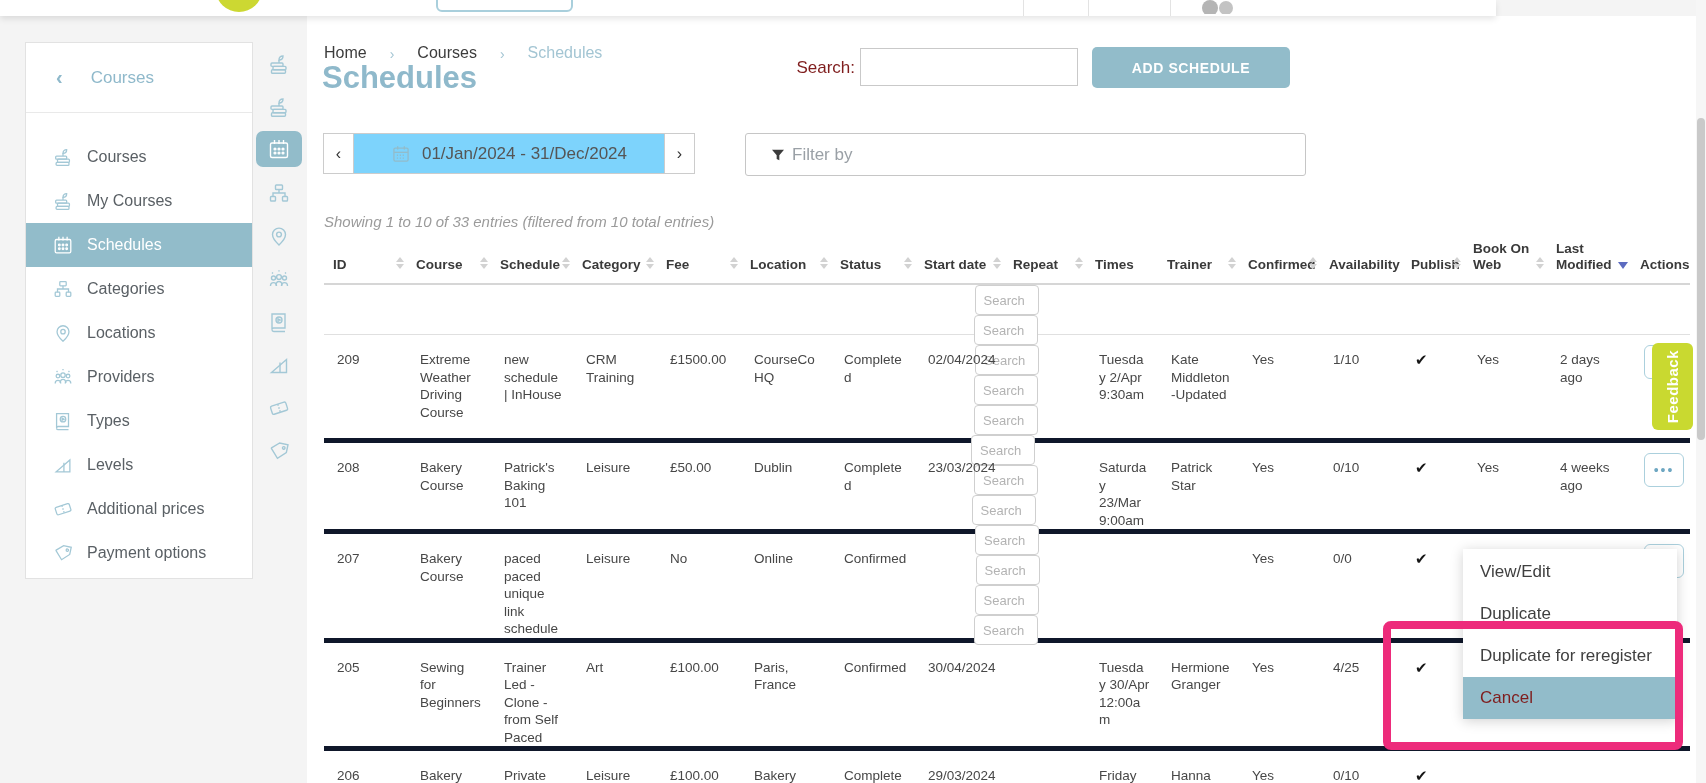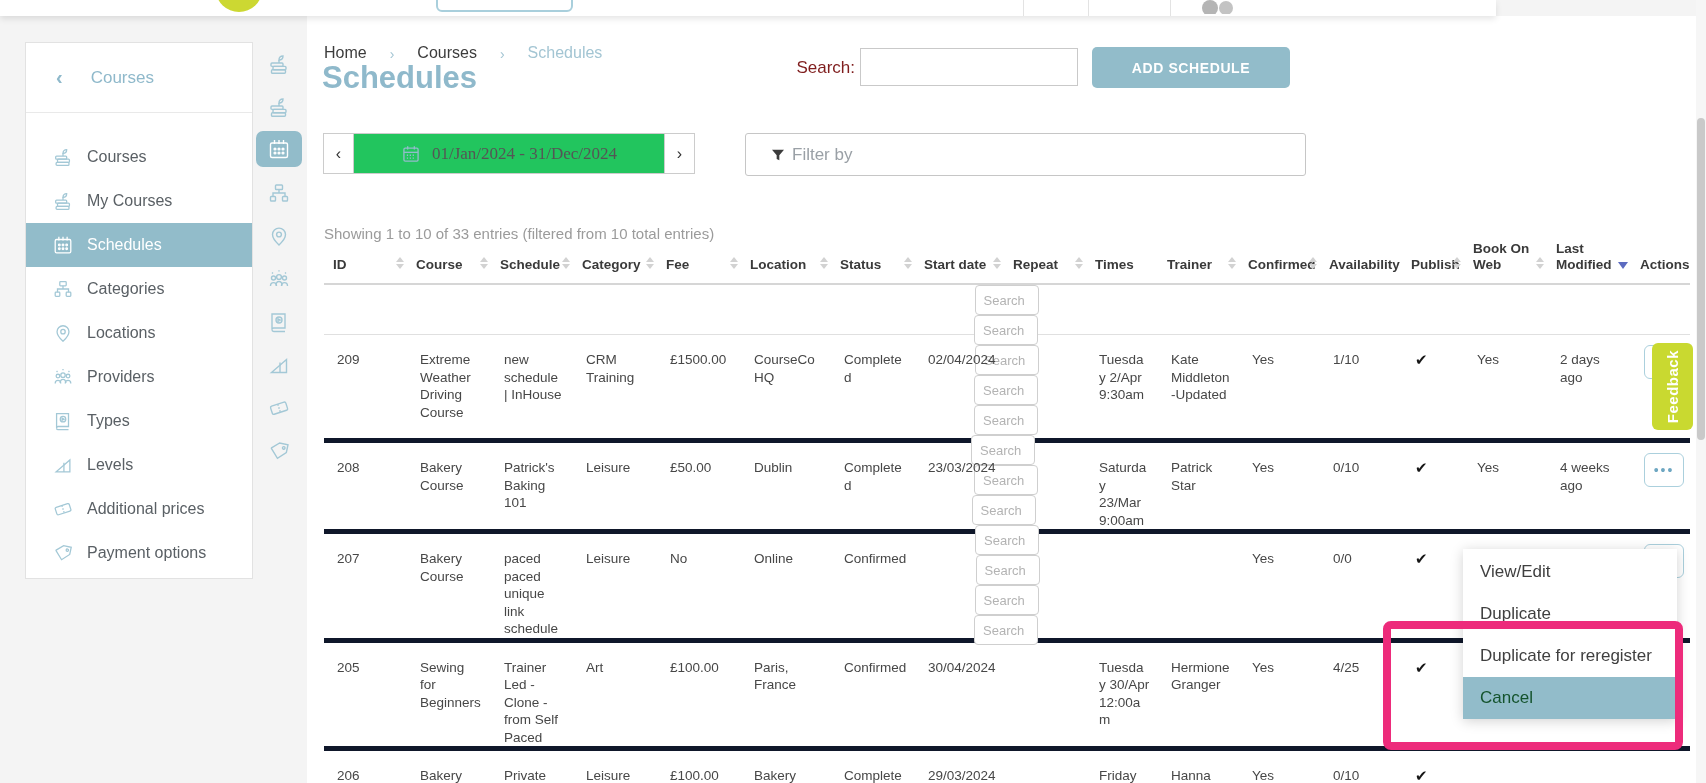--- a/index.html
+++ b/index.html
@@ -48,31 +48,31 @@
     font-size:17px; color:#7f1d1d; }
   .search-input { position:absolute; left:553px; top:32px; width:218px; height:38px;
     border:1px solid #c9c9c9; background:#fff; font-size:15px; padding:0 8px; }
   .add-btn { position:absolute; left:785px; top:31px; width:198px; height:41px; background:#92bcca;
     border:none; border-radius:5px; color:#fff; font-size:14px; font-weight:bold;
     letter-spacing:.6px; cursor:pointer; font-family:inherit; }
 
   .date-group { position:absolute; left:16px; top:117px; height:41px; display:flex; }
   .date-nav { width:31px; height:41px; background:#fff; border:1px solid #ccc; display:flex;
     align-items:center; justify-content:center; font-size:16px; color:#333; cursor:pointer; }
-  .date-box { width:310px; height:41px; background:#22c55e; border:1px solid #ccc; border-left:none;
+  .date-box { width:310px; height:41px; background:#7dd3fc; border:1px solid #ccc; border-left:none;
     border-right:none; display:flex; align-items:center; justify-content:center; gap:11px;
-    font-size:17px; color:#555; cursor:pointer;font-family:Liberation Serif, serif; }
+    font-size:17px; color:#555; cursor:pointer; }
   .cal-ic { width:20px; height:20px; color:#92bcca; }
   .date-next { border-left:1px solid #ccc; }
   .filter-box { position:absolute; left:438px; top:117px; width:561px; height:43px;
     border:1px solid #c6c6c6; border-radius:3px; background:#fff; display:flex; align-items:center; }
   .funnel { width:16px; height:16px; margin-left:24px; color:#3c3c3c; }
   .filter-text { margin-left:6px; font-size:17px; color:#9aa0a6; }
 
-  .summary { position:absolute; left:17px; top:209px; font-size:15px; color:#9b9b9b; }
+  .summary { position:absolute; left:17px; top:197px; font-size:15px; color:#9b9b9b;font-style:italic; }
 
   
   .table { position:absolute; left:17px; top:225px; width:1366px; }
   .tr { display:flex; }
   .th { font-weight:bold; font-size:13.5px; color:#3a3a3a; display:flex; align-items:flex-end;
     padding:0 10px 10px 9px; line-height:16px; position:relative; cursor:pointer; }
   .thead { border-bottom:2px solid #d6d6d6; min-height:44px; }
   .sort { position:absolute; right:3px; bottom:14px; display:flex; flex-direction:column; gap:2px; }
   .tri-up { width:0; height:0; border-left:4px solid transparent; border-right:4px solid transparent;
     border-bottom:5px solid #d2d2d2; }
@@ -97,21 +97,21 @@
   .feedback-tab { position:absolute; left:1652px; top:343px; width:41px; height:87px;
     background:#c9d930; border-radius:6px; z-index:45; display:flex; align-items:center;
     justify-content:center; cursor:pointer; }
   .feedback-tab span { writing-mode:vertical-rl; transform:rotate(180deg); color:#fff;
     font-size:15px; font-weight:bold; letter-spacing:.5px; }
 
   .ctx-menu { position:absolute; left:1463px; top:549px; width:214px; background:#fff;
     box-shadow:0 2px 12px rgba(0,0,0,.18); z-index:40; padding-top:2px; }
   .ctx-item { height:42px; display:flex; align-items:center; padding-left:17px; font-size:17px;
     color:#3f3f3f; cursor:pointer; }
-  .ctx-item.hl { background:#92bcca; color:#14532d; }
+  .ctx-item.hl { background:#92bcca; color:#7f1d1d; }
 
   .annotation { position:absolute; left:1383px; top:621px; width:300px; height:129px;
     border:8px solid #ed2b7b; border-radius:8px; z-index:60; pointer-events:none; }
 
   .vscroll { position:absolute; right:0; top:0; width:10px; height:783px; background:#f6f6f6; z-index:70; }
   .vthumb { position:absolute; left:1px; top:118px; width:8px; height:322px; background:#c9c9c9; border-radius:4px; }
 </style>
 </head>
 <body>
 

